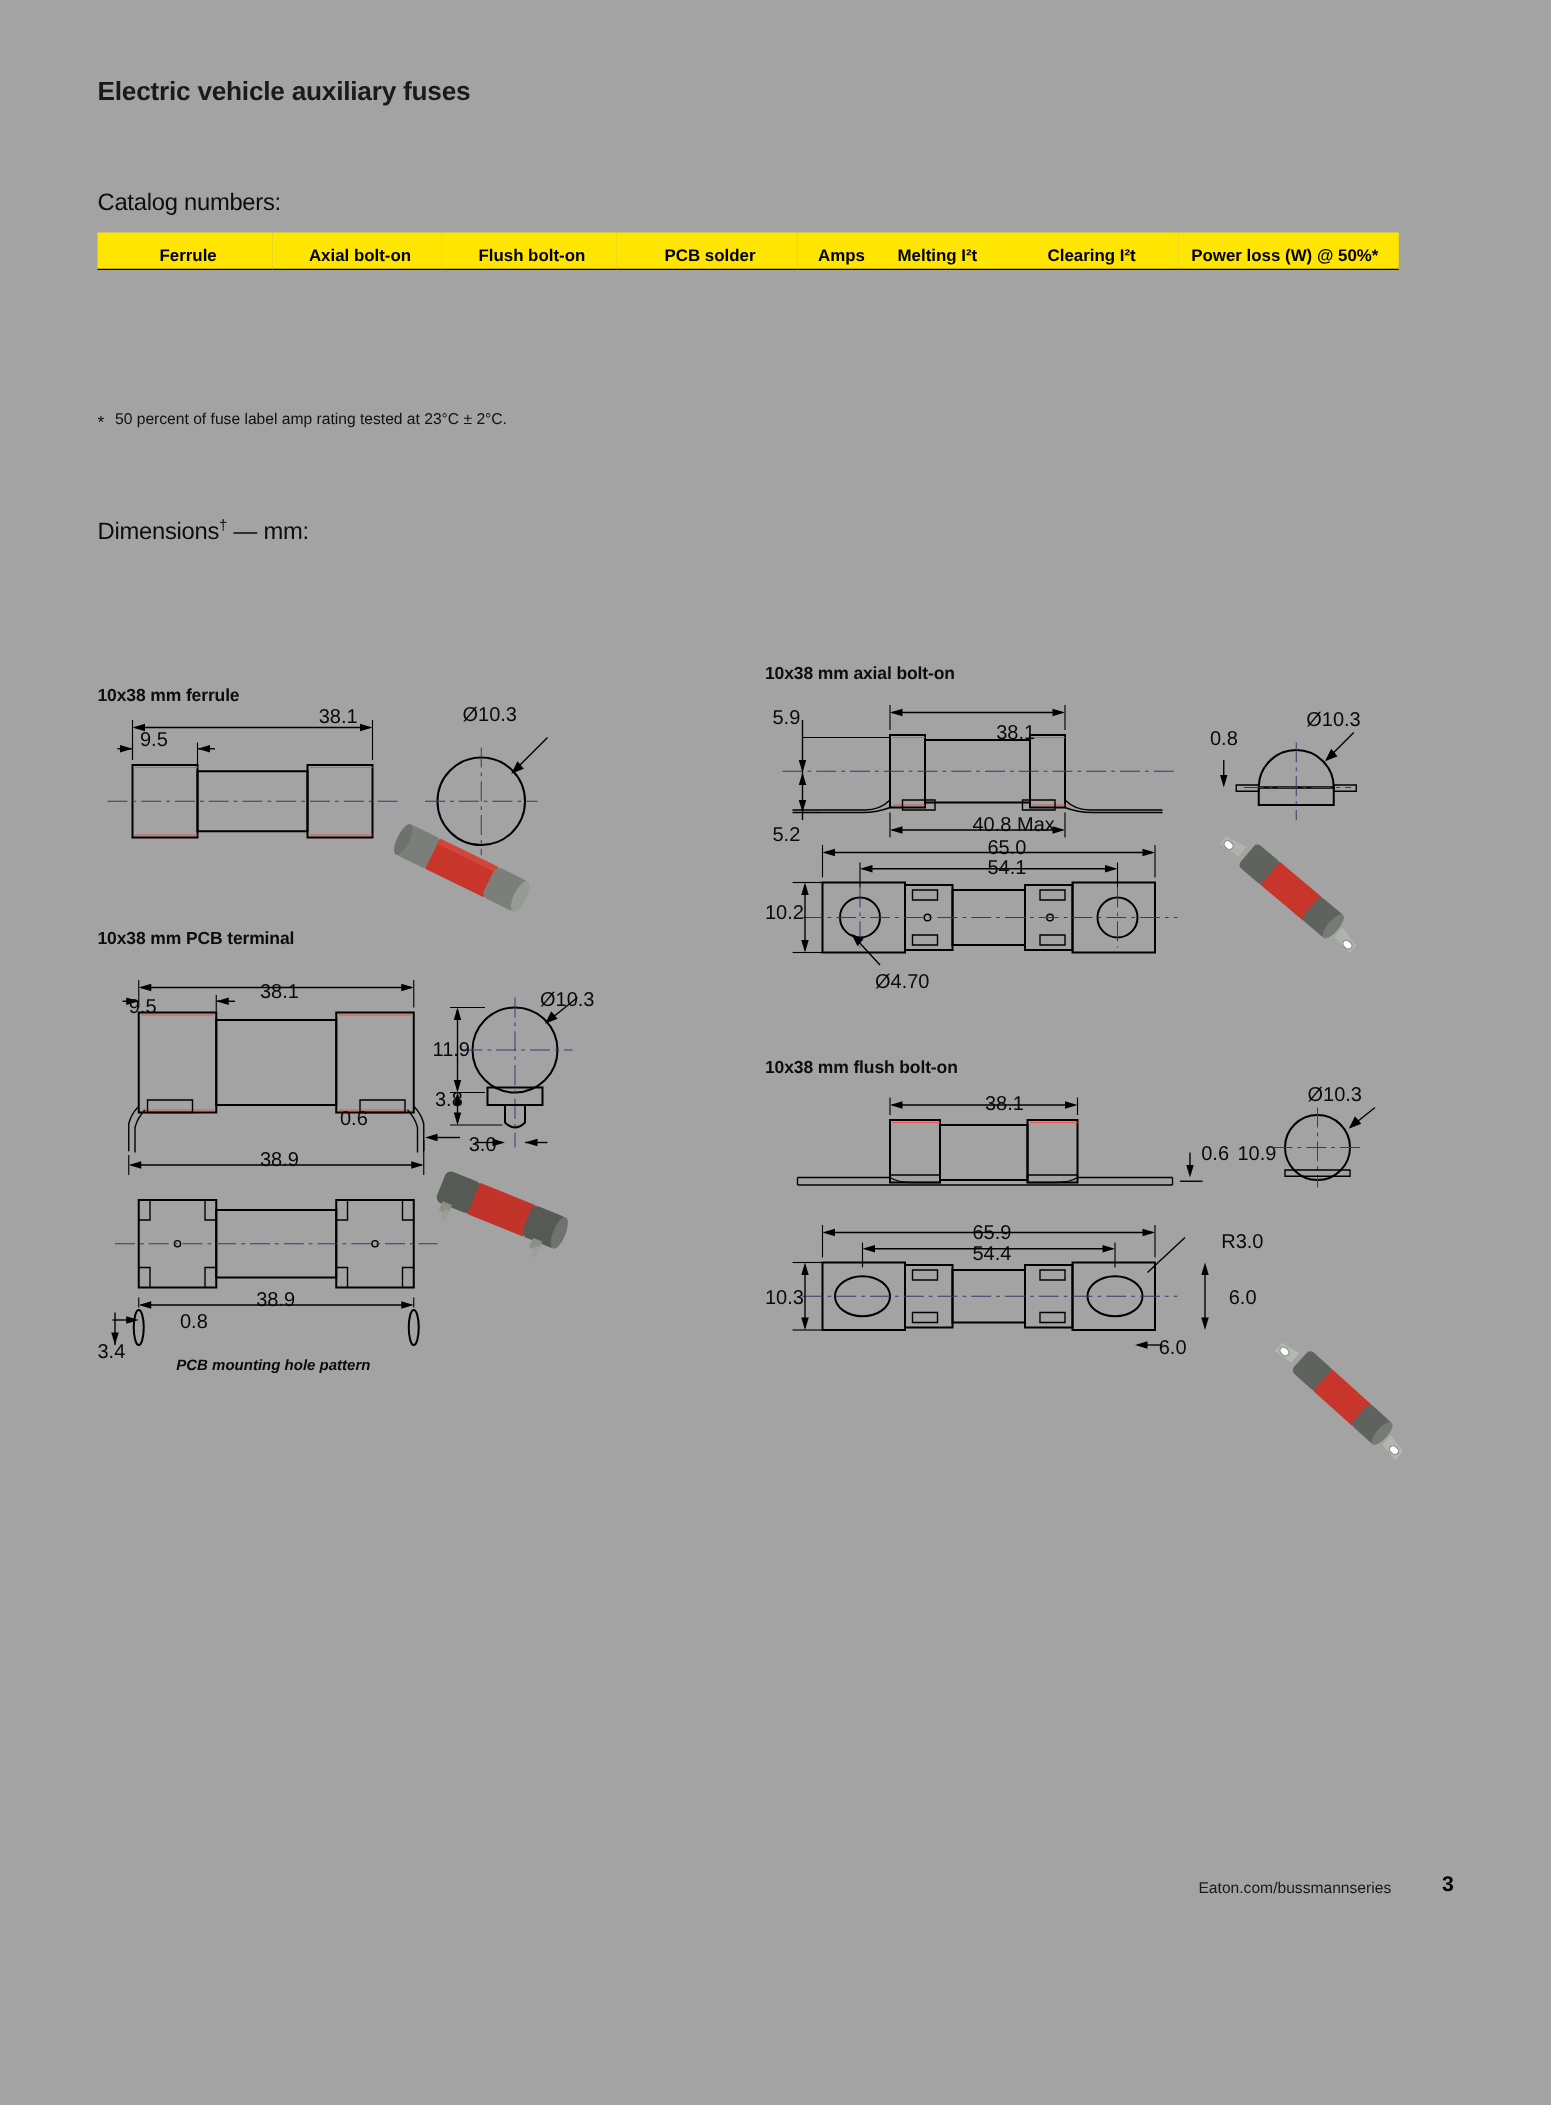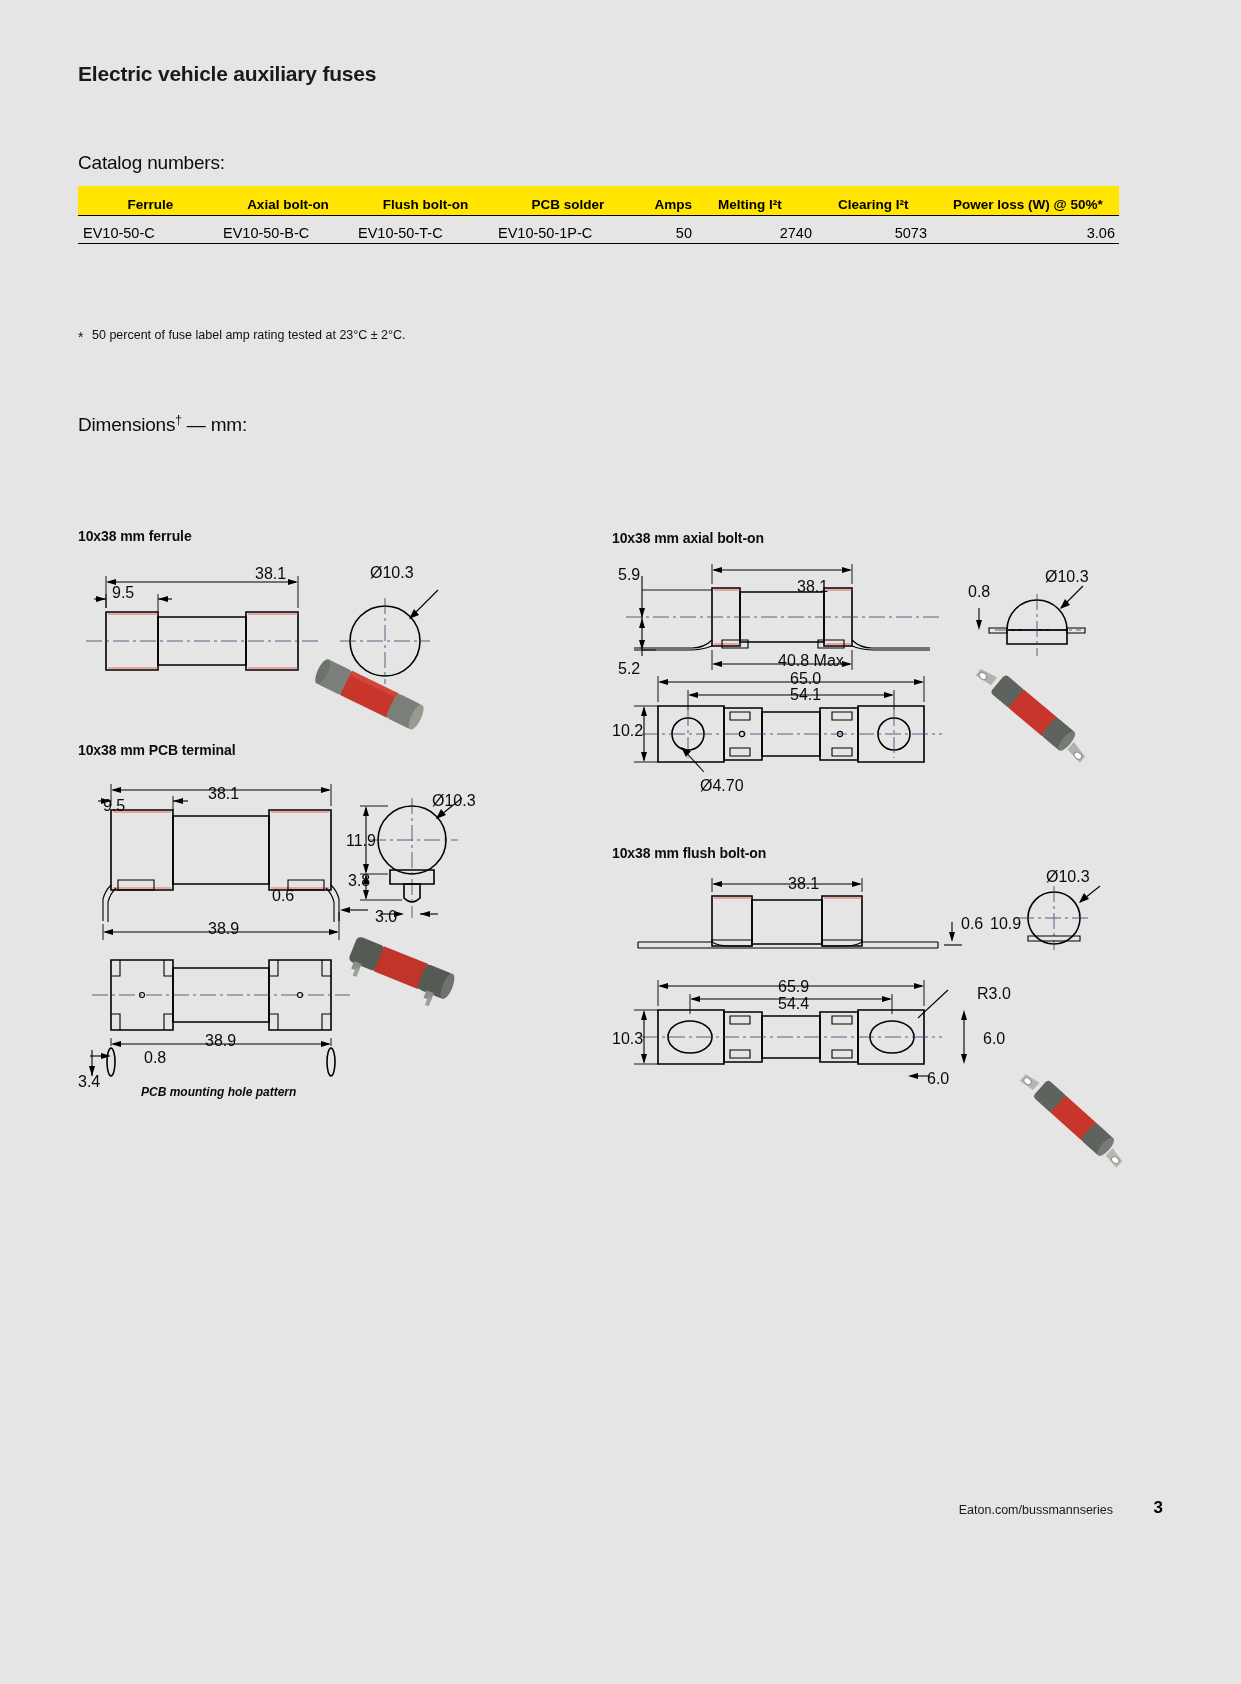--- a/index.html
+++ b/index.html
@@ -8,21 +8,21 @@
     background: #ffffff;
   }
   body {
     font-family: "Liberation Sans", sans-serif;
     color: #000000;
   }
   #page {
     position: relative;
     width: 1241px;
     height: 1684px;
-    background: #e5e5e5;
+    background: #a3a3a3;
     overflow: hidden;
   }
 
   
   .page-title {
     position: absolute;
     left: 78px;
     top: 62px;
     font-size: 21px;
     font-weight: bold;
@@ -212,43 +212,33 @@
         <th class="hdr-sub">Axial bolt-on</th>
         <th class="hdr-sub">Flush bolt-on</th>
         <th class="hdr-sub">PCB solder</th>
         <th class="hdr-sub num">Amps</th>
         <th class="hdr-sub num-wide">Melting I²t</th>
         <th class="hdr-sub num-wide">Clearing I²t</th>
         <th class="hdr-sub num-wide">Power loss (W) @ 50%*</th>
       </tr>
     </thead>
     <tbody>
-      <tr>
-        <td>EV10-50-C</td>
-        <td>EV10-50-B-C</td>
-        <td>EV10-50-T-C</td>
-        <td>EV10-50-1P-C</td>
-        <td class="num">50</td>
-        <td class="num">2740</td>
-        <td class="num">5073</td>
-        <td class="num-right">3.06</td>
-      </tr>
     </tbody>
   </table>
 
   <div class="footnote">
     <span class="mark">*</span>
     <span class="txt">50 percent of fuse label amp rating tested at 23°C ± 2°C.</span>
   </div>
 
   <div class="section-heading" id="dimensions-heading">
     <span>Dimensions</span><span class="sup">†</span><span> — mm:</span>
   </div>
 
-  <div class="draw-title" style="left:78px; top:528px;">10x38 mm ferrule</div>
+  <div class="draw-title" style="left:78px; top:548px;">10x38 mm ferrule</div>
 
   <div class="dwg" id="dwg-ferrule" style="left:78px; top:560px; width:420px; height:120px;">
     <svg width="420" height="120" viewBox="0 0 420 120">
 
       <path class="ol" d="M28 52 h52 v58 h-52 z"></path>
       <path class="ol" d="M80 57 h88 v48 h-88 z"></path>
       <path class="ol" d="M168 52 h52 v58 h-52 z"></path>
 
       <path class="red" d="M30 54 h50 M30 108 h50 M170 54 h50 M170 108 h50"></path>
 

